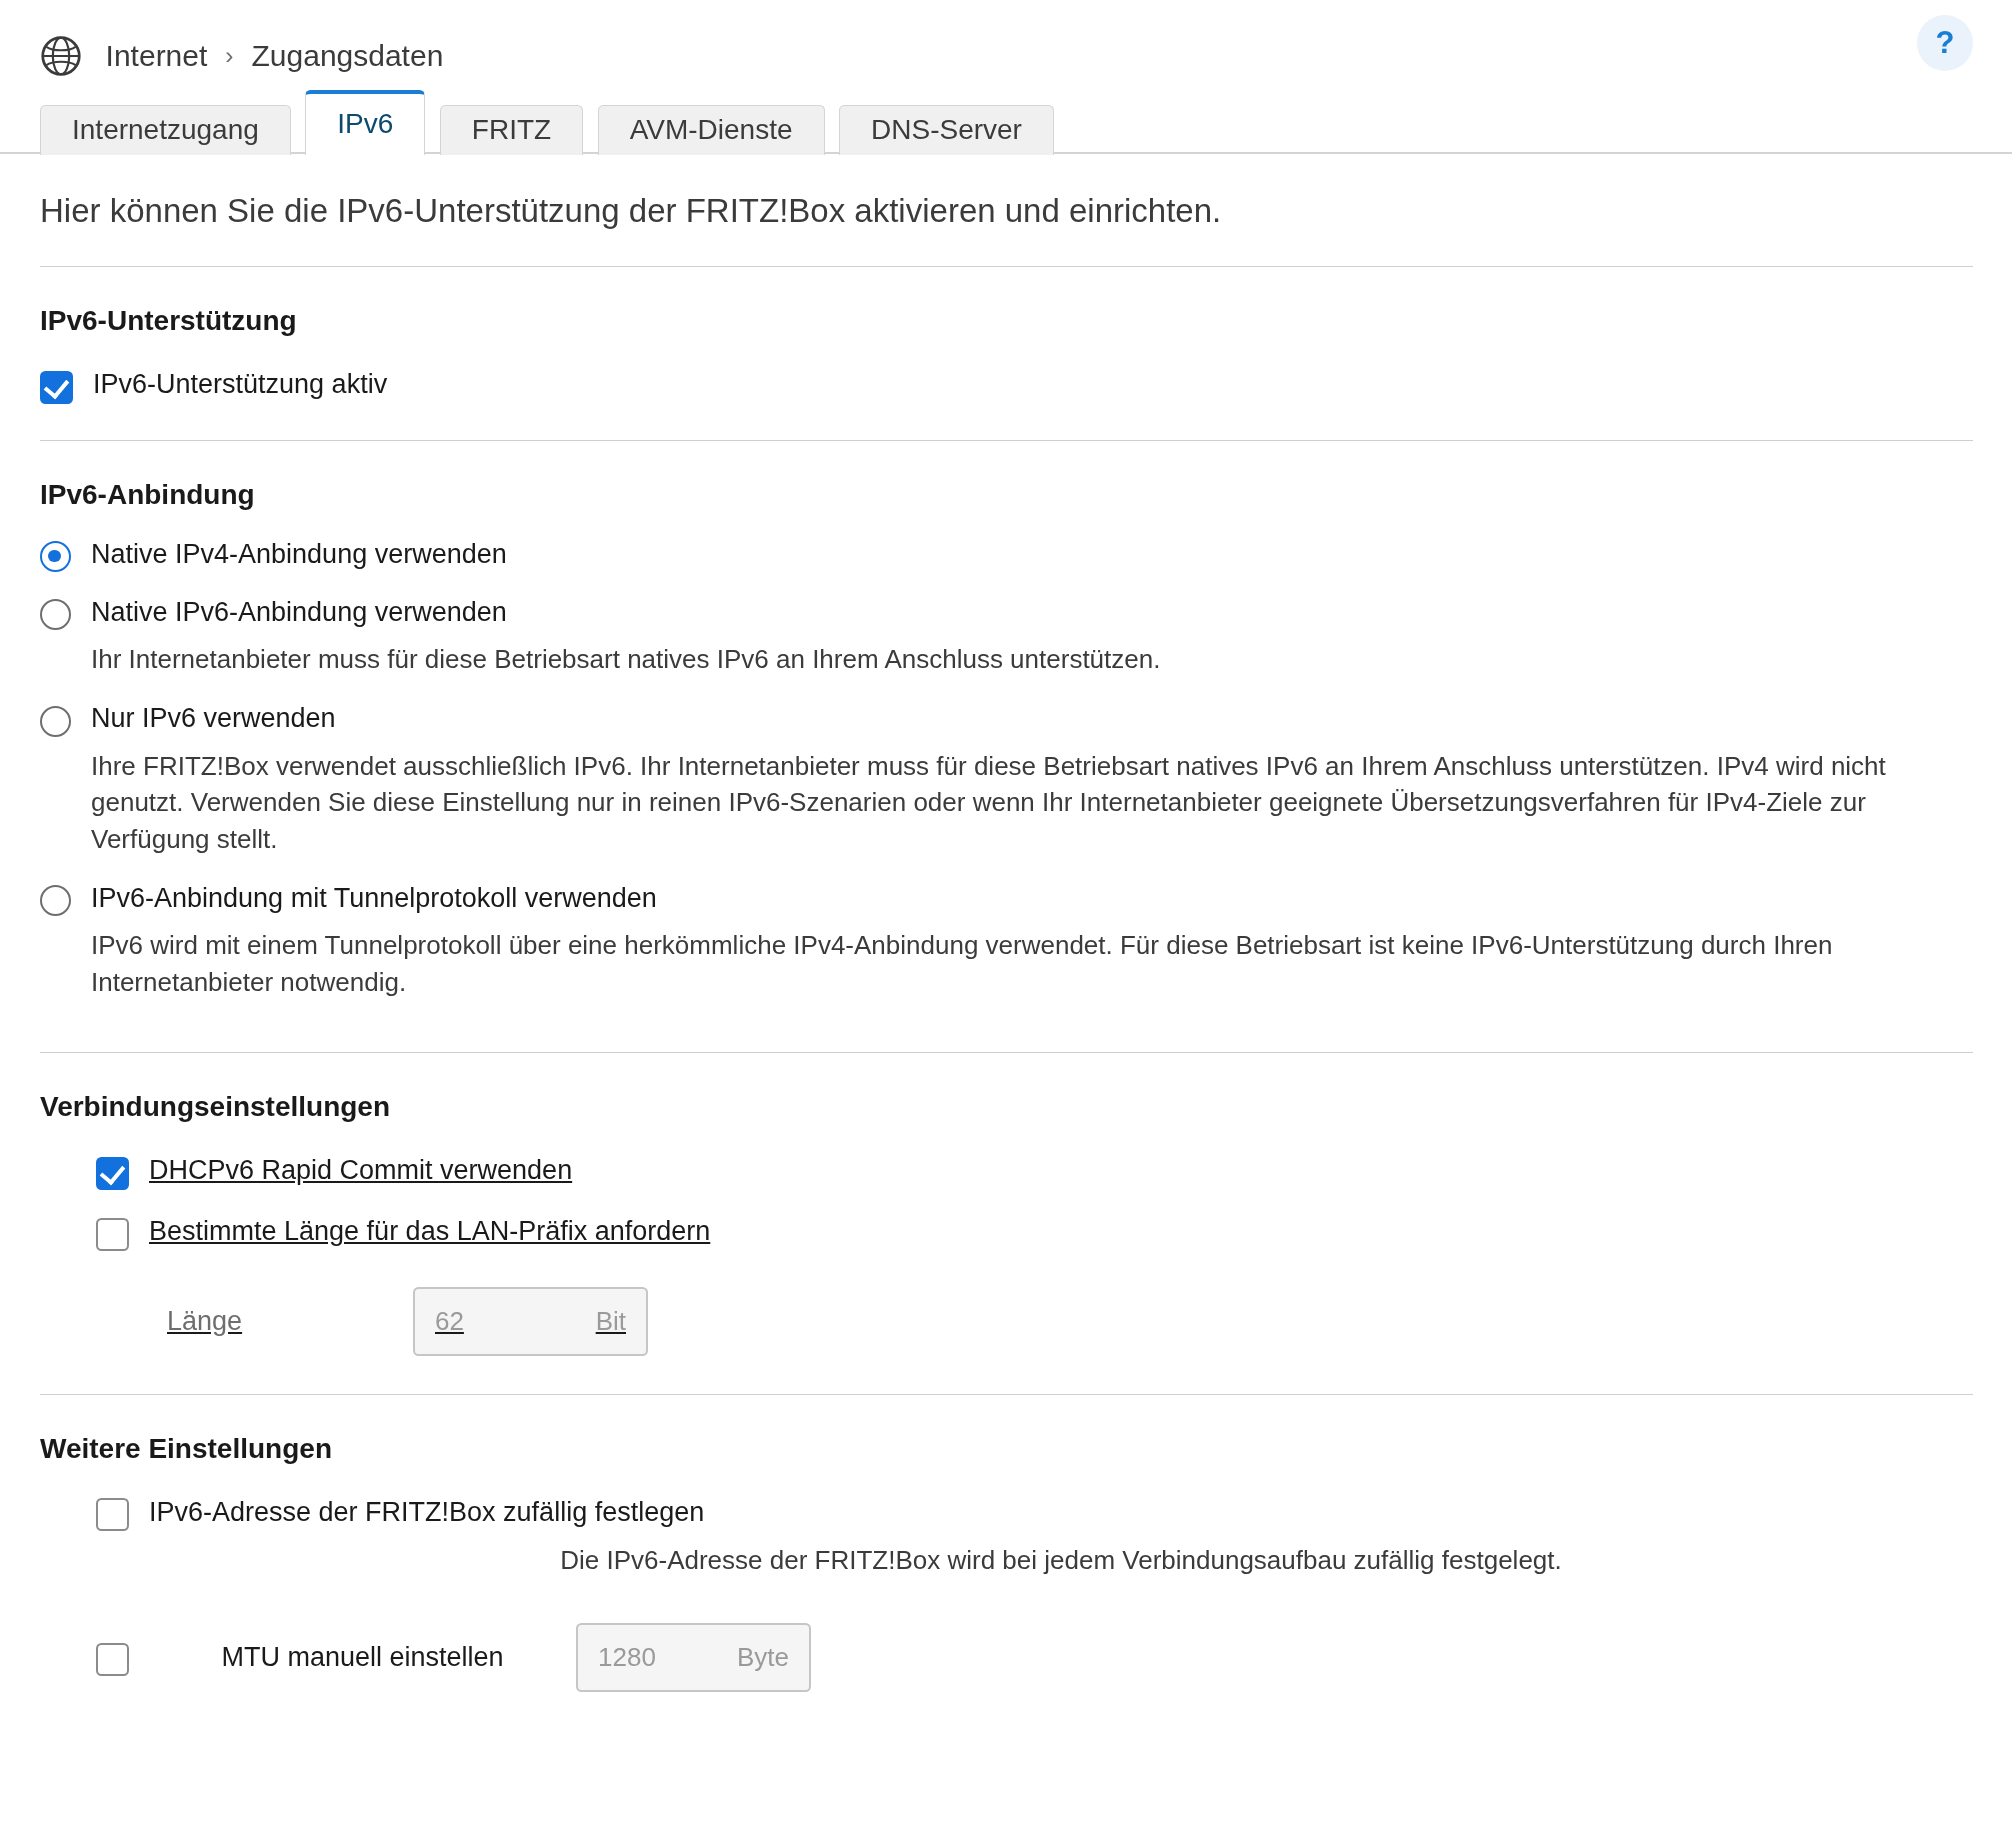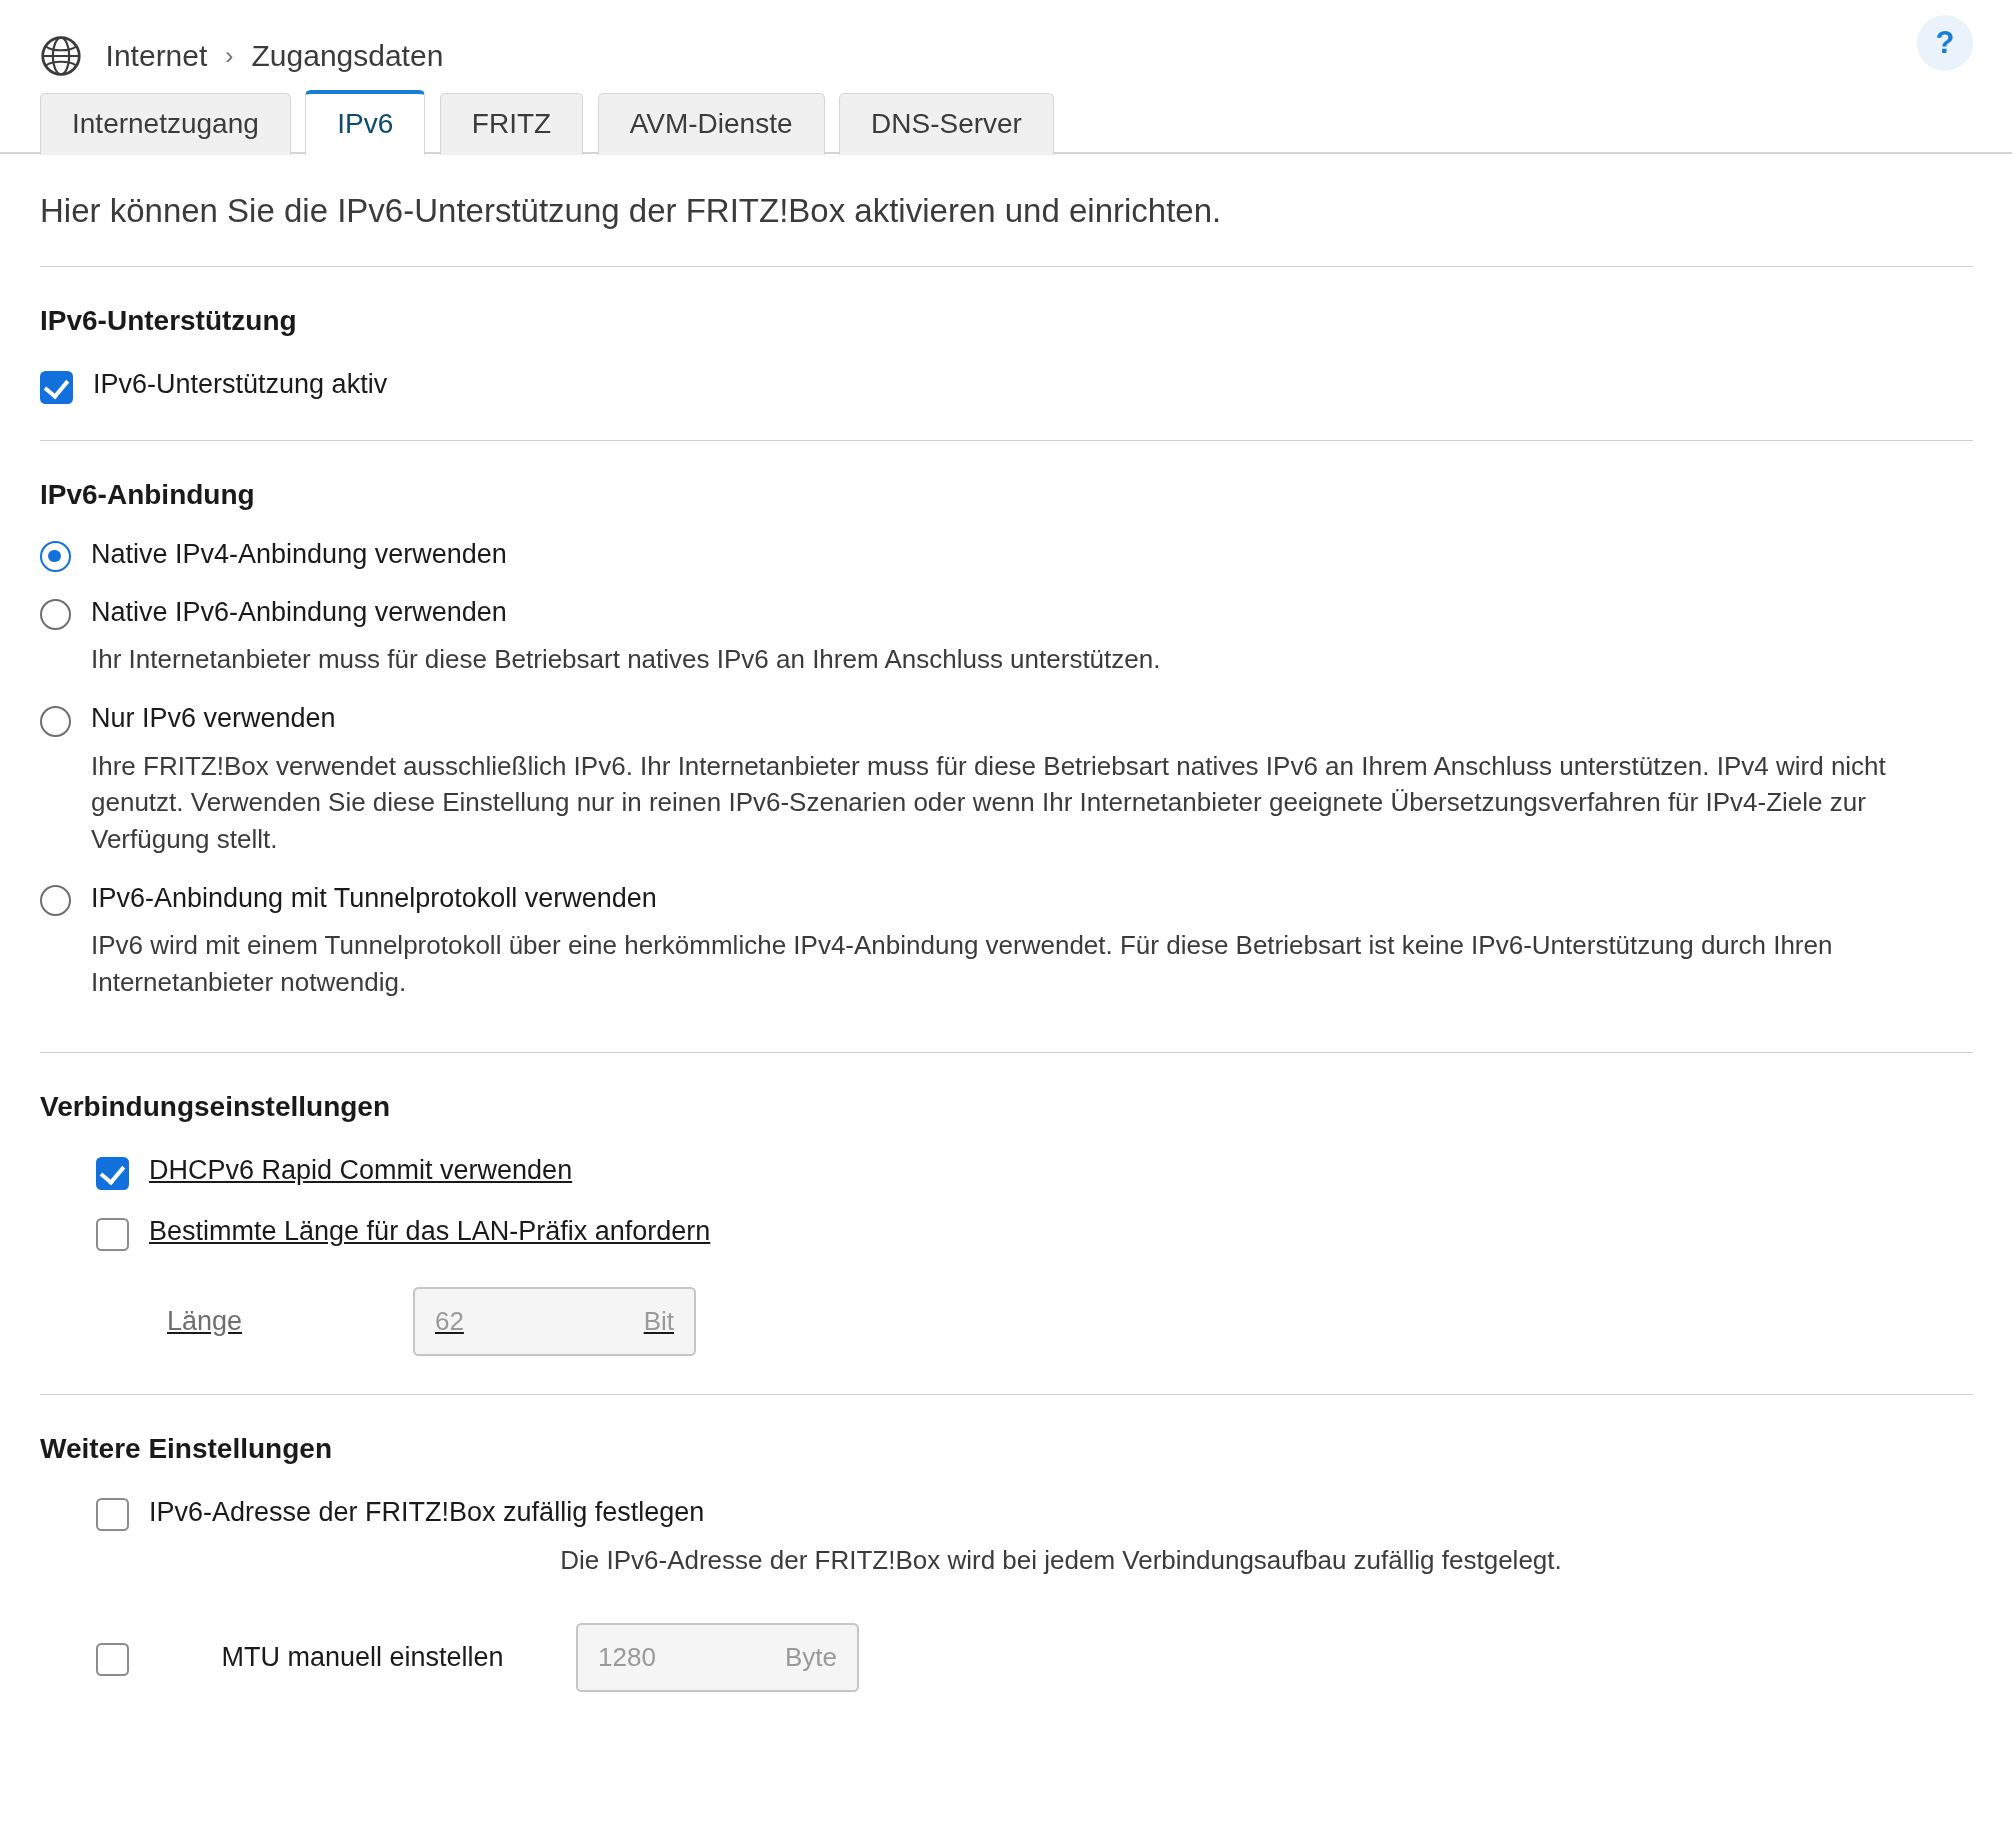--- a/index.html
+++ b/index.html
@@ -67,21 +67,21 @@
   
   .tabbar {
     display: flex;
     align-items: flex-end;
     padding: 0 40px;
     height: 69px;
     border-bottom: 2.7px solid #d4d4d4;
     position: relative;
   }
   .tab {
-    height: 62px;
+    height: 50px;
     padding: 0 31px;
     display: flex;
     align-items: center;
     justify-content: center;
     font-size: 28px;
     color: #3b3b3b;
     background: #f0f0f0;
     border: 1.8px solid #d4d4d4;
     border-bottom: none;
     border-radius: 5.5px 5.5px 0 0;
@@ -195,21 +195,21 @@
 
   .radio-group { margin-top: 27px; }
   .radio-item { margin-bottom: 23.6px; }
   .radio-item .opt-desc { margin: 11px 0 0 51px; }
 
   
   .field {
     display: flex;
     align-items: center;
     justify-content: space-between;
-    width: 283px;
+    width: 235px;
     height: 69px;
     border: 2.7px solid #c6c6c6;
     border-radius: 5.5px;
     background: #f5f5f5;
     padding: 0 20px;
     cursor: text;
   }
   .field .val {
     font-size: 26px;
     color: #9a9a9a;

